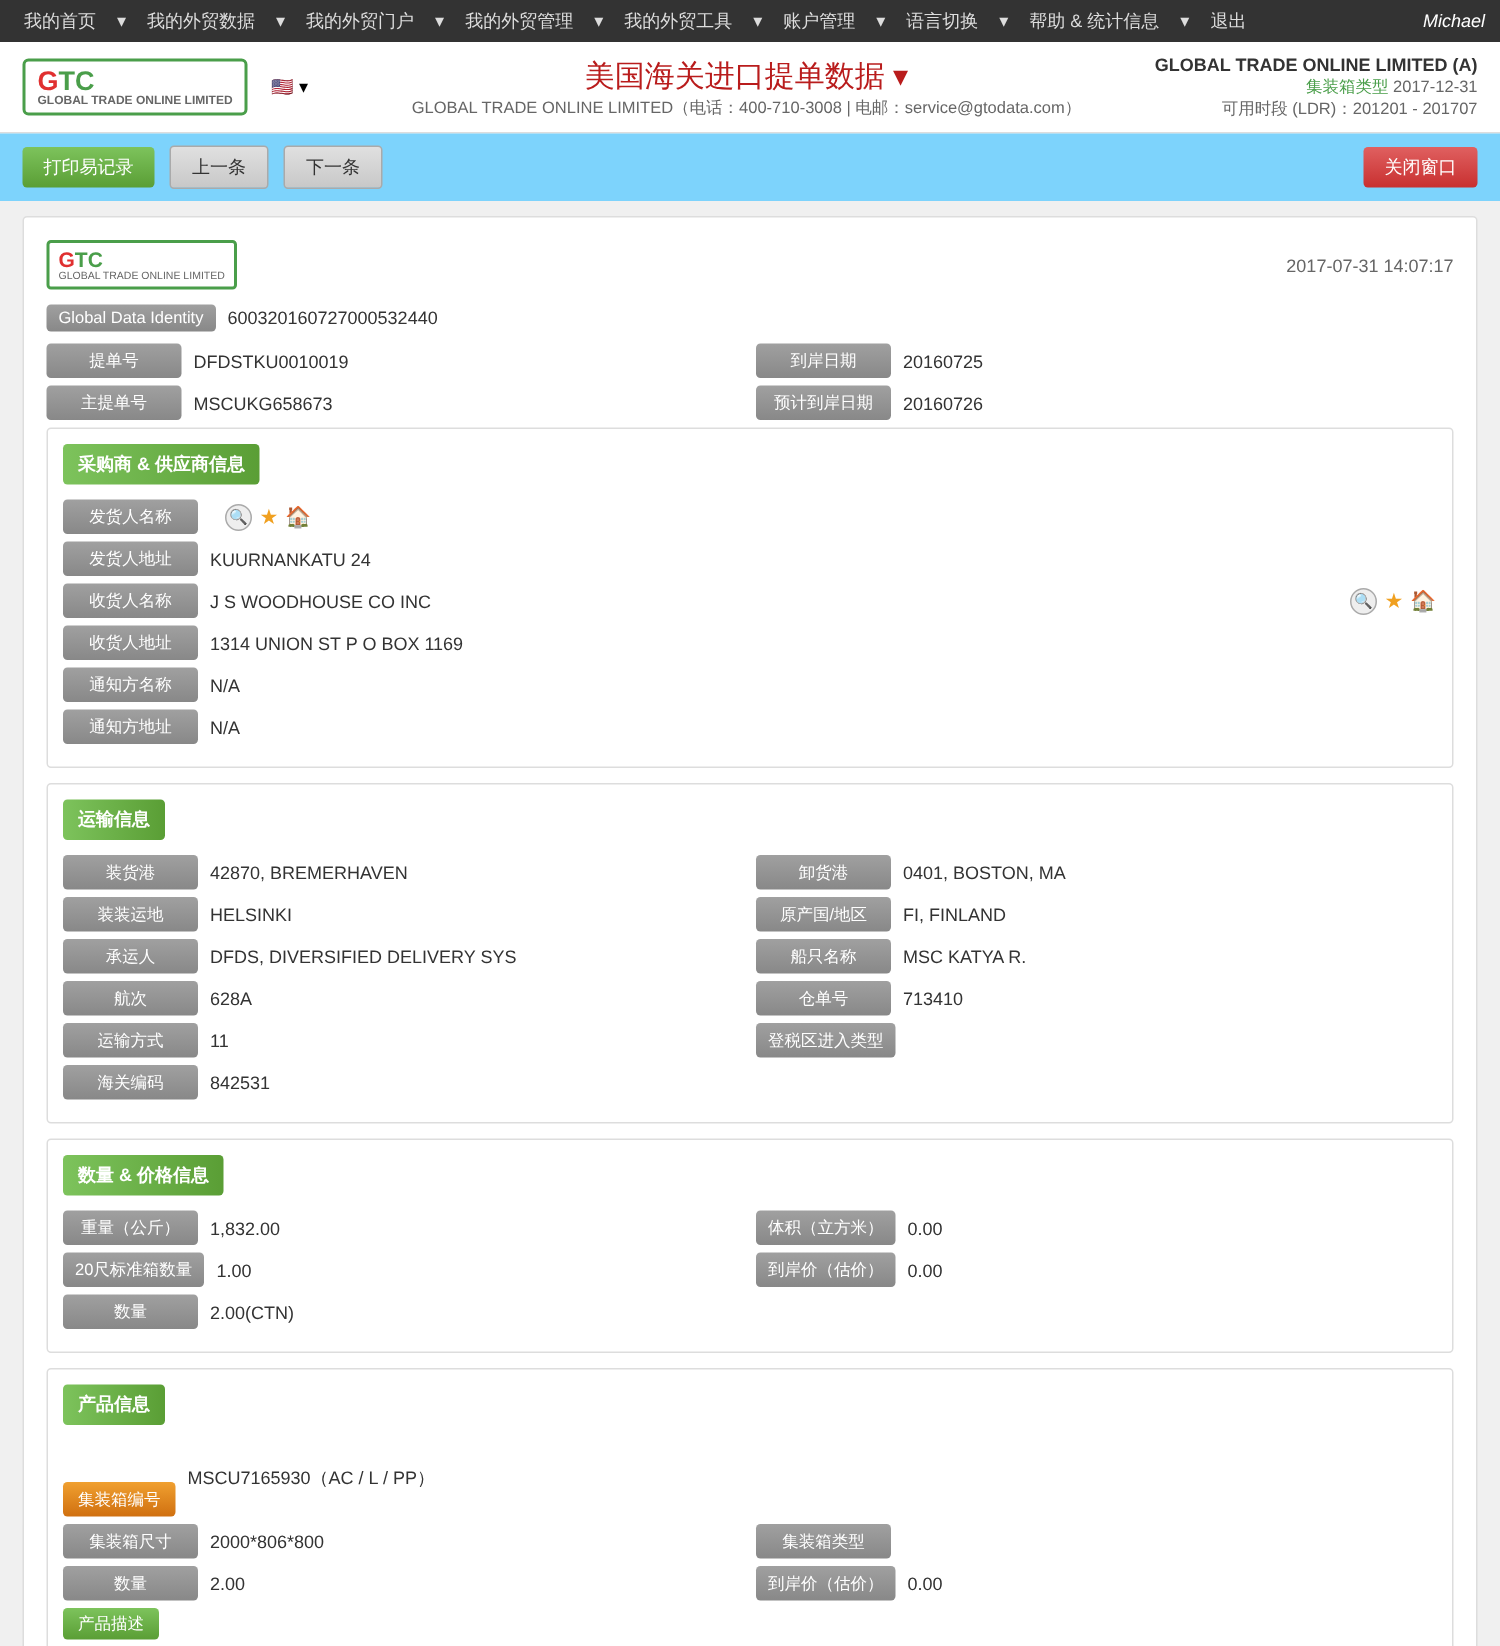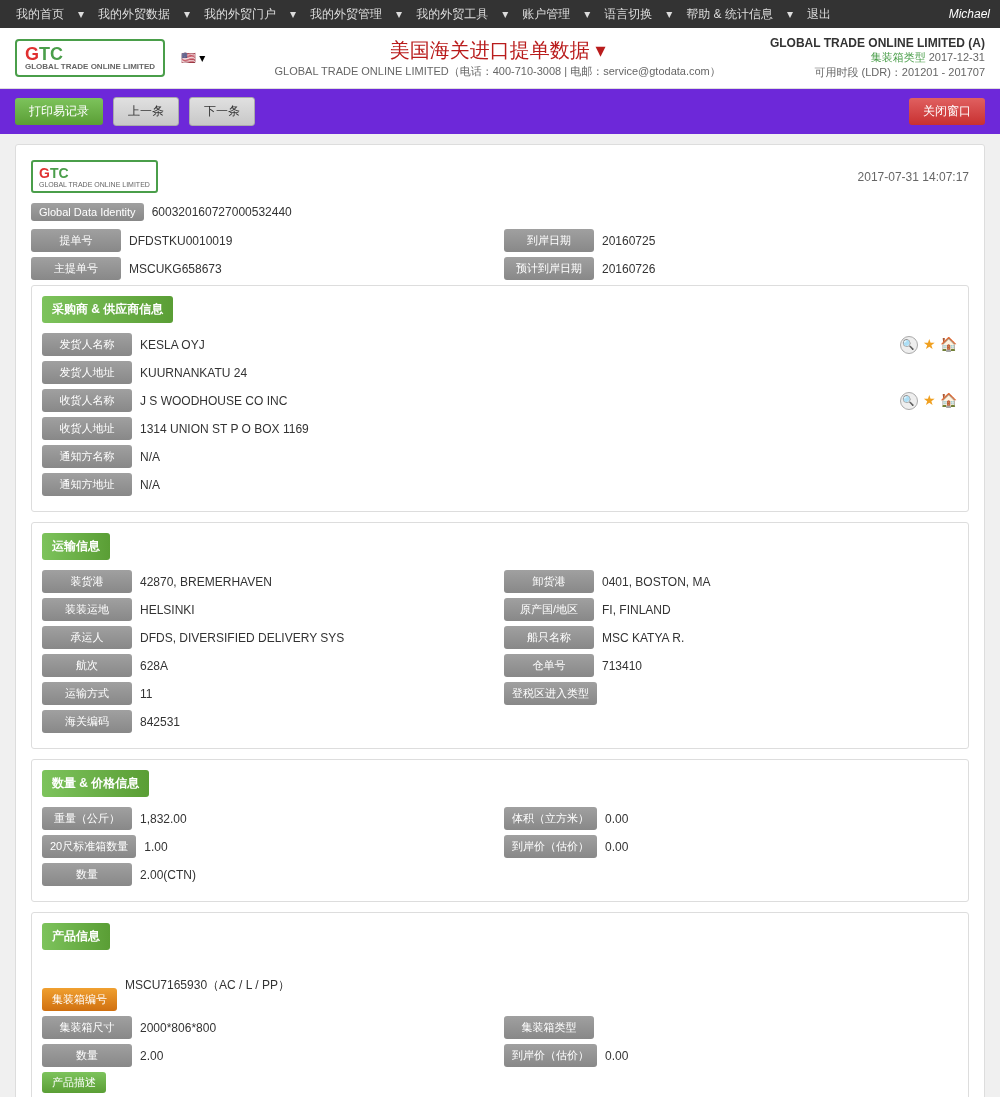--- a/index.html
+++ b/index.html
@@ -43,21 +43,21 @@
     .logo-text { font-size: 8px; color: #666; display: block; }
     .header-center { text-align: center; flex: 1; padding-left: 20px; }
     .header-title { font-size: 20px; color: #b91c1c; font-weight: normal; }
     .header-subtitle { font-size: 11px; color: #666; }
     .header-right { text-align: right; font-size: 11px; color: #666; }
     .header-right .company { color: #333; font-weight: bold; font-size: 12px; }
     .header-right .green { color: #4a9e4a; }
 
     
     .toolbar {
-      background: #6d28d9;
+      background: #7dd3fc;
       padding: 8px 15px;
       display: flex;
       align-items: center;
       gap: 10px;
     }
     .btn-green {
       background: linear-gradient(to bottom, #7dc35c, #5a9e35);
       color: #fff;
       border: none;
       padding: 5px 14px;
@@ -328,21 +328,20 @@
       </div>
     </div>
 
     <div class="section-wrapper">
       <div class="section-header">采购商 &amp; 供应商信息</div>
 
       
       <div class="field-row">
         <span class="field-label">发货人名称</span>
         <div class="field-with-icons">
-          <span class="field-value">KESLA OYJ</span>
           <div class="icons-right">
             <div class="icon-circle icon-search">🔍</div>
             <span class="icon-star">★</span>
             <span class="icon-home">🏠</span>
           </div>
         </div>
       </div>
 
       
       <div class="field-row">

